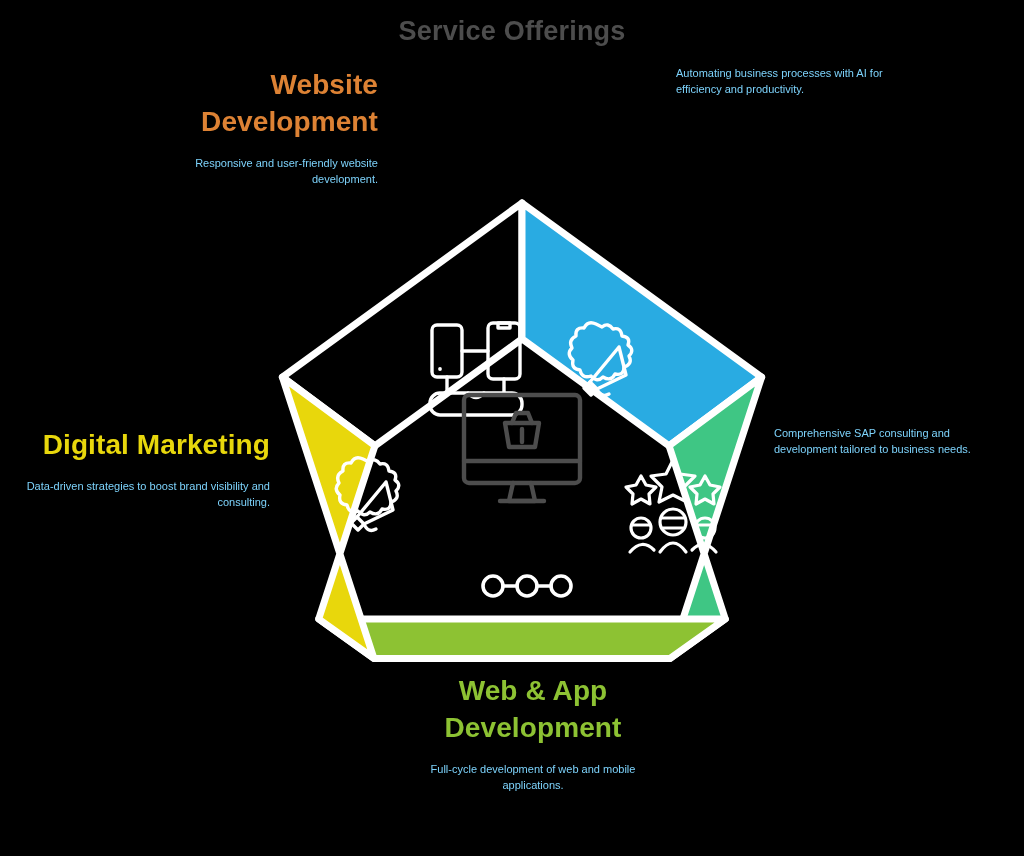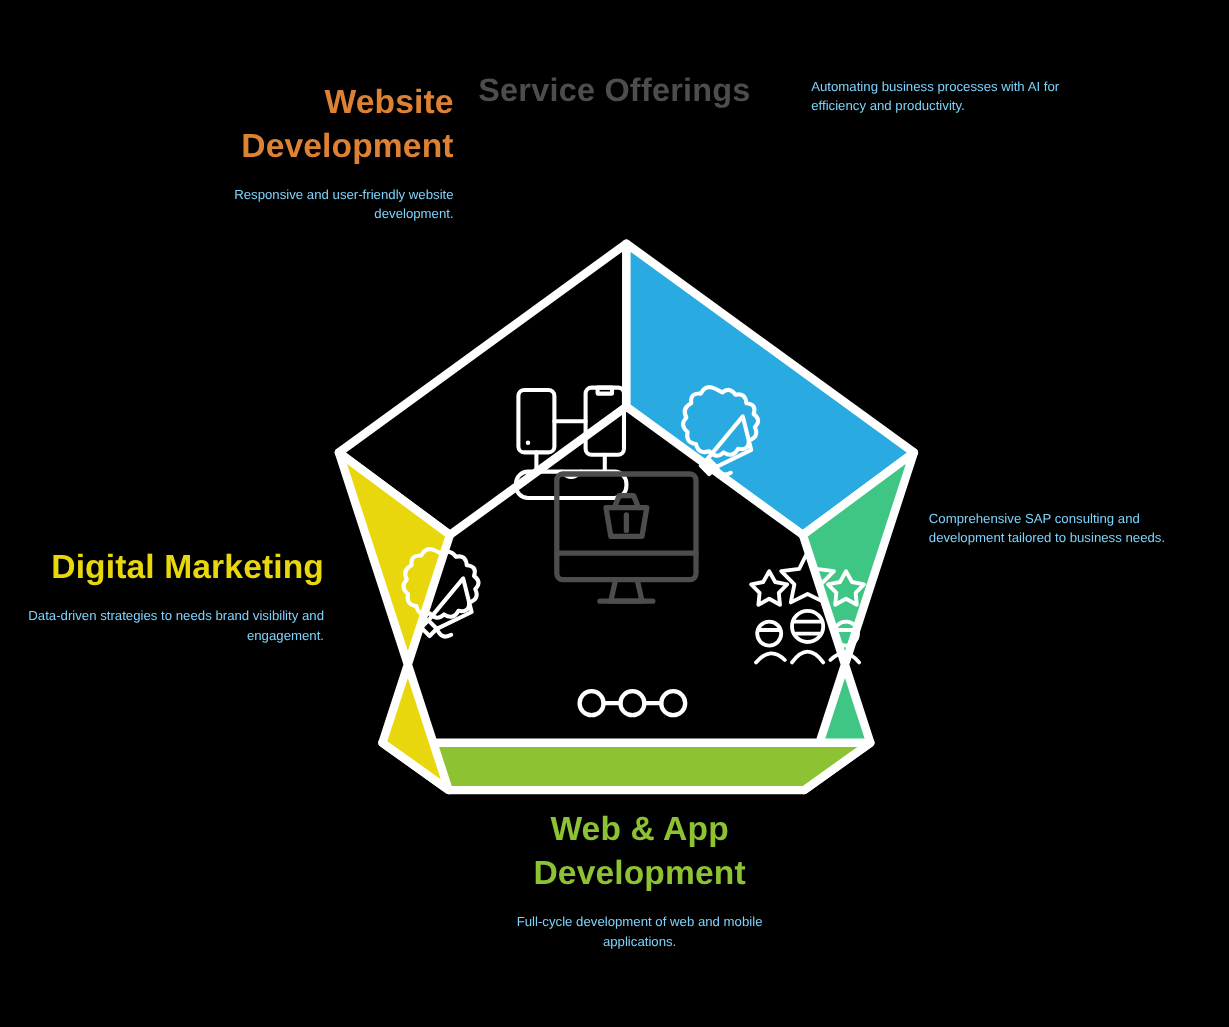--- a/index.html
+++ b/index.html
@@ -84,21 +84,21 @@
     width: 530px;
     height: 530px;
   }
   #pentagon-wrap svg {
     display: block;
   }
 </style>
 </head>
 <body style="background: rgb(0, 0, 0);">
 
-<div id="page-title" style="color: rgb(77, 77, 77); margin-top: 44px;">Service Offerings</div>
+<div id="page-title" style="color: rgb(77, 77, 77);">Service Offerings</div>
 
 <div id="pentagon-wrap">
   <svg width="530" height="530" viewBox="0 0 530 530" xmlns="http://www.w3.org/2000/svg">
 
     <g id="ring" transform="translate(0,0)">
 
       <rect x="0" y="0" width="530" height="530" fill="#000000"></rect>
 
       <path d="M 265.0,18.0 L 25.4,192.1 L 117.9,260.8 L 265.0,153.9 L 265.0,18.0 Z
                M 265.0,18.0 L 265.0,153.9 L 117.9,260.8 L 25.4,192.1 Z" fill="#dd8234" stroke="#ffffff" stroke-width="7" stroke-linejoin="round"></path>
@@ -200,15 +200,15 @@
 
 <div class="label-block" id="block-webapp">
   <div class="label-title" style="color: rgb(141, 194, 51);">
     <span>Web &amp; App</span><br>
     <span>Development</span>
   </div>
   <div class="label-desc">Full-cycle development of web and mobile applications.</div>
 </div>
 
 <div class="label-block" id="block-digital">
-  <div class="label-title" style="color: rgb(232, 215, 12); margin-top: 28px;">Digital Marketing</div>
-  <div class="label-desc">Data-driven strategies to needs brand visibility and engagement.</div>
+  <div class="label-title" style="color: rgb(232, 215, 12);">Digital Marketing</div>
+  <div class="label-desc">Data-driven strategies to boost brand visibility and consulting.</div>
 </div>
 
 </body></html>

